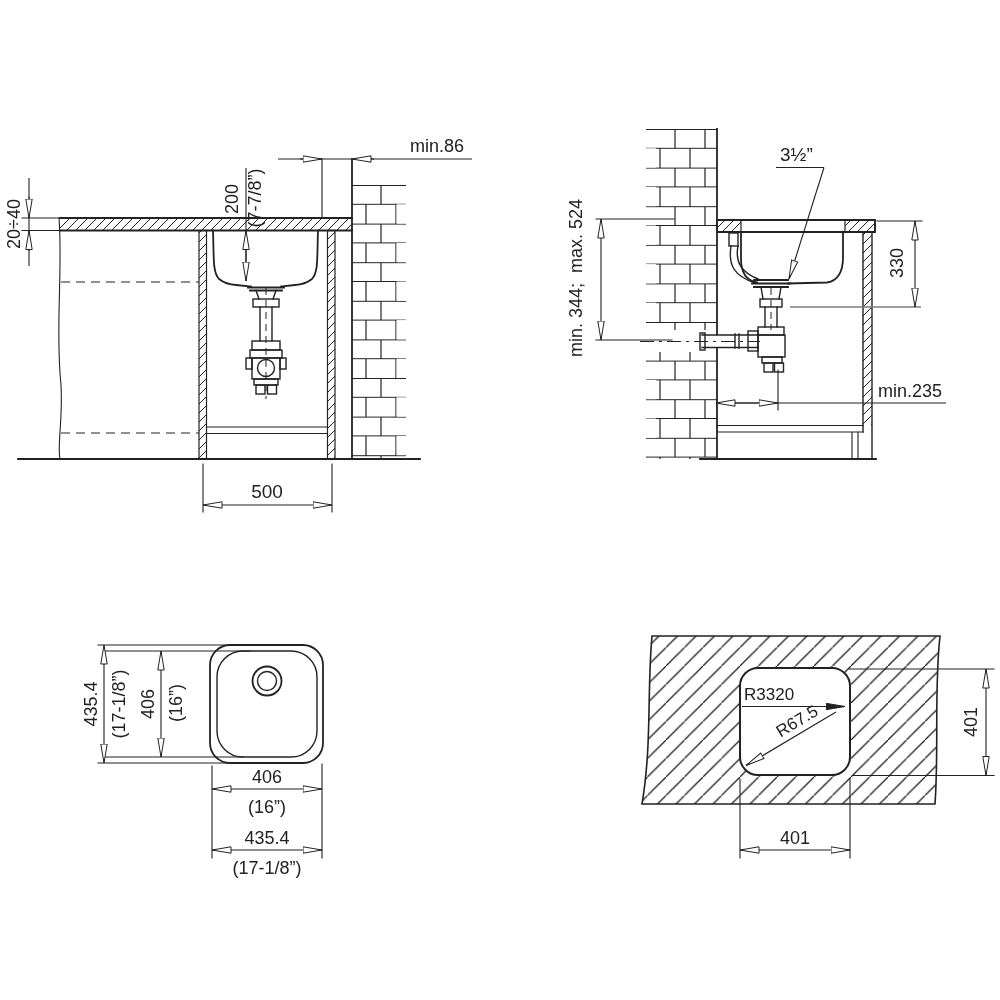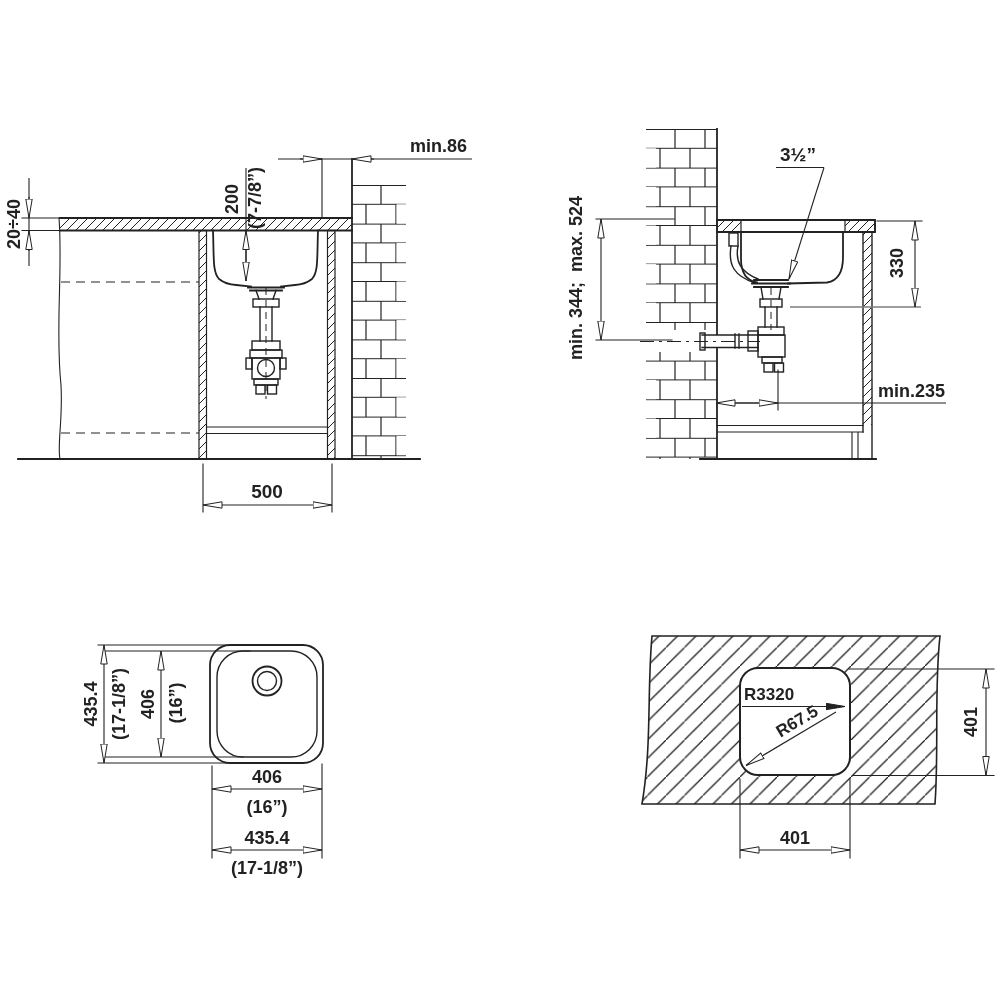--- a/index.html
+++ b/index.html
@@ -1,17 +1,17 @@
 <!DOCTYPE html>
 <html><head>
 <meta charset="utf-8">
 <style>
   html,body{margin:0;padding:0;background:#fff;}
   .stage{position:relative;width:1000px;height:1000px;background:#fff;overflow:hidden;
-         font-family:"Liberation Sans",sans-serif;font-weight:bold;}
+         font-family:"Liberation Sans",sans-serif;}
   svg{position:absolute;left:0;top:0;}
   .ln   {stroke:#222;stroke-width:1.8;fill:none;stroke-linecap:square;}
   .md   {stroke:#222;stroke-width:1.4;fill:none;stroke-linecap:square;}
   .thin {stroke:#222;stroke-width:1.1;fill:none;stroke-linecap:square;}
   .dim  {stroke:#222;stroke-width:1.1;fill:none;}
   .gray {stroke:#7d7d7d;stroke-width:1.4;fill:none;}
   .dash {stroke:#222;stroke-width:1.2;fill:none;stroke-dasharray:9 6;}
   .cdash{stroke:#222;stroke-width:1;fill:none;stroke-dasharray:7 5;}
   .ddot {stroke:#222;stroke-width:1.1;fill:none;stroke-dasharray:14 5 3 5;}
   .t    {font-family:"Liberation Sans",sans-serif;font-size:18px;fill:#222;}

